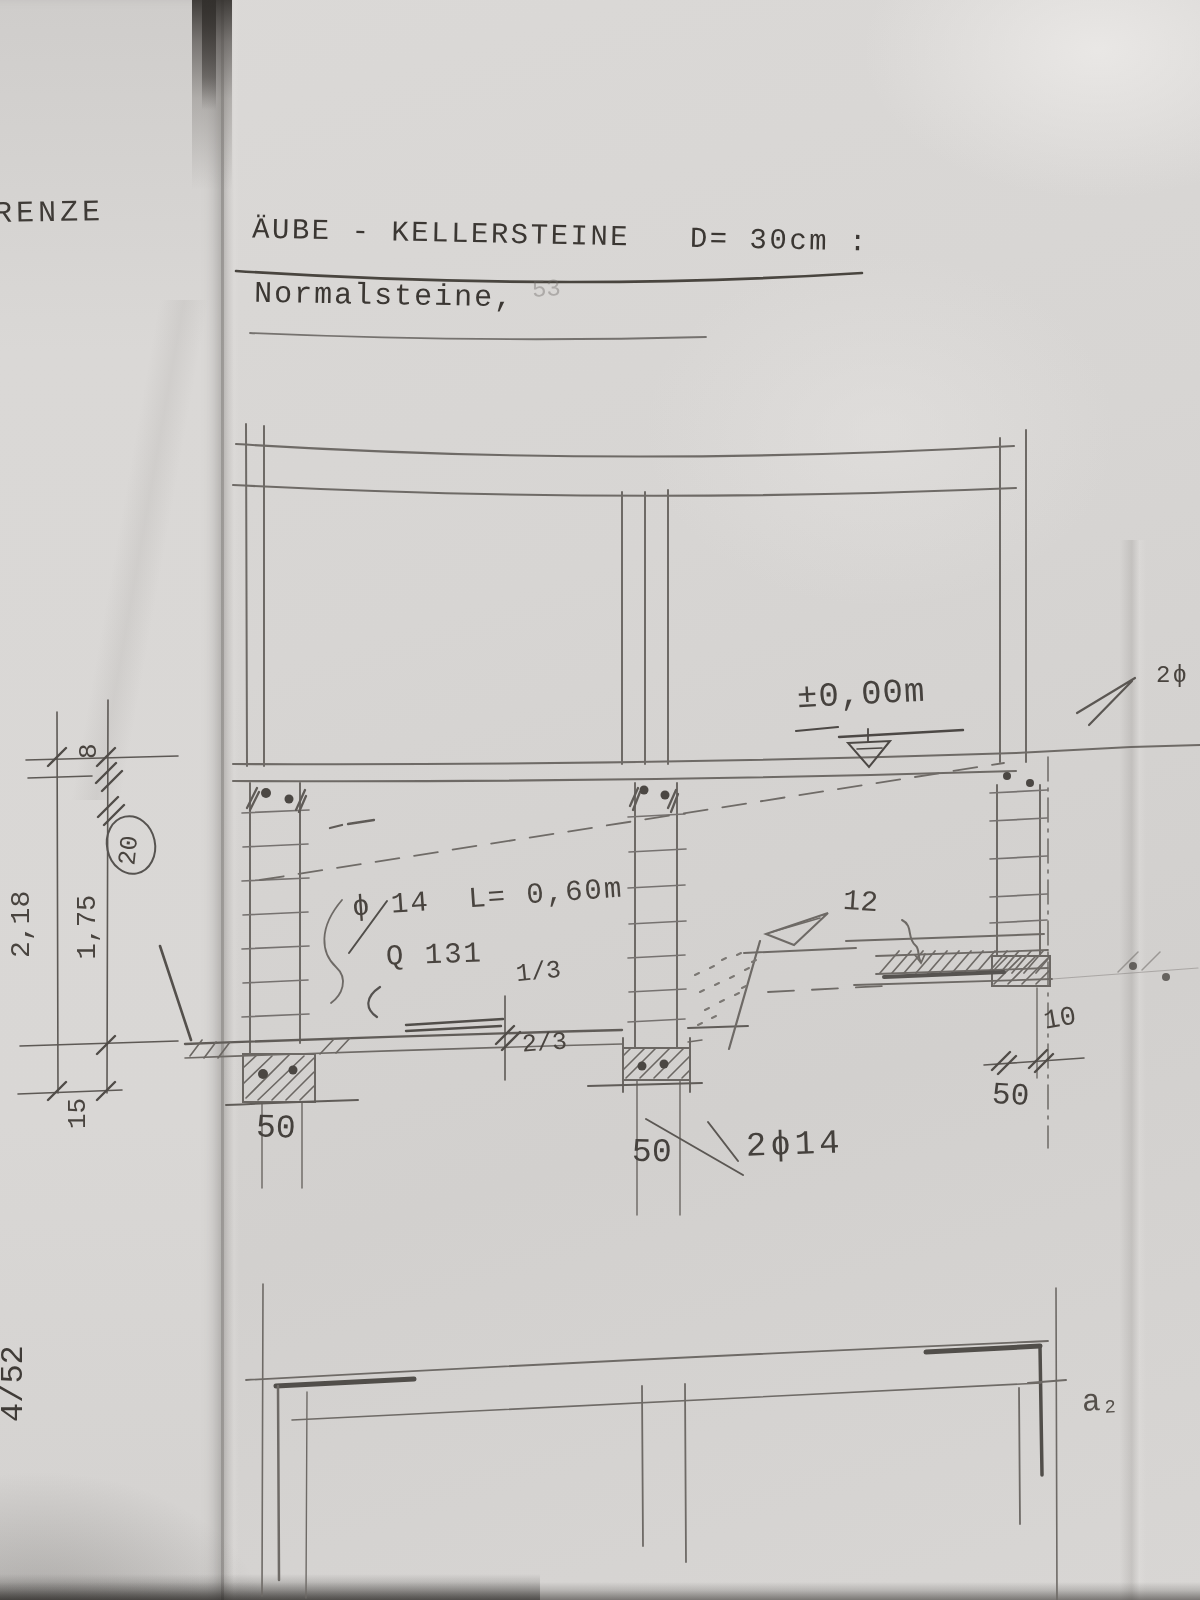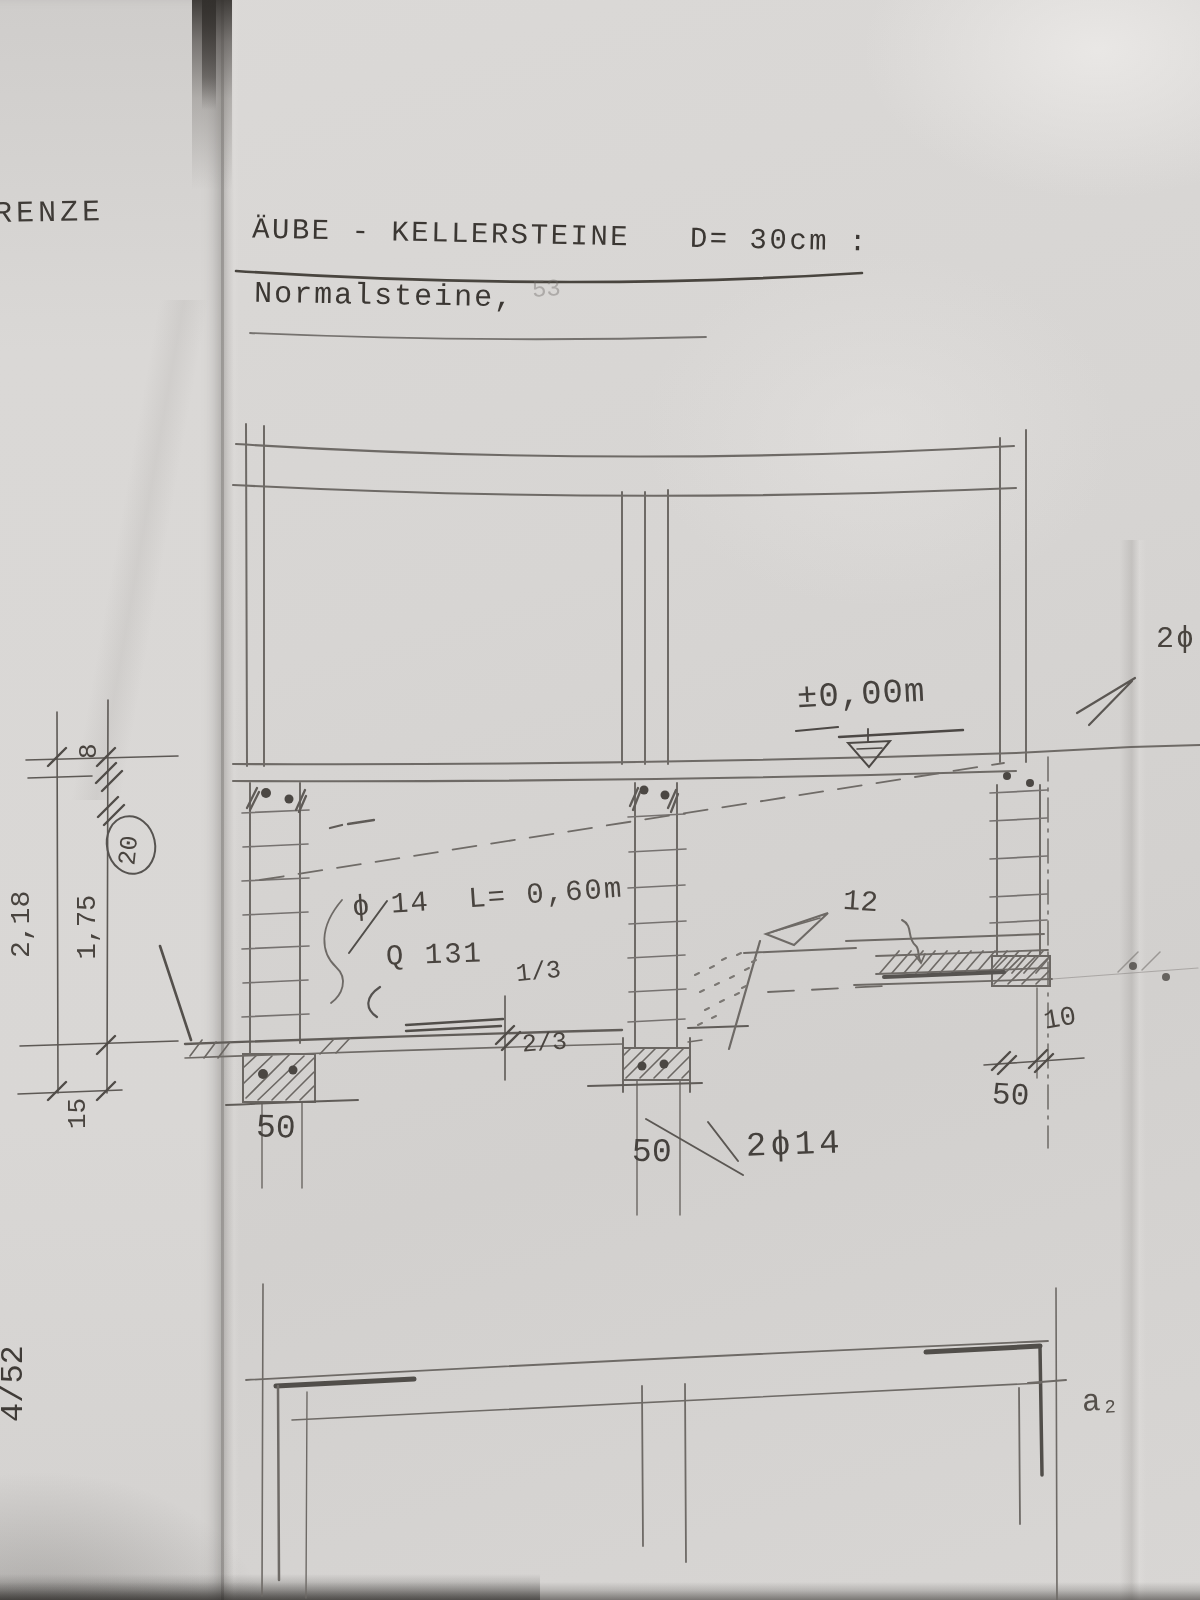--- a/index.html
+++ b/index.html
@@ -225,21 +225,21 @@
   <div class="lbl" style="left:522px;top:1031px;font-size:25px;transform:rotate(-4deg);">2/3</div>
 
   <div class="lbl" style="left:843px;top:888px;font-size:29px;transform:rotate(4deg);">12</div>
 
   <div class="lbl" style="left:256px;top:1112px;font-size:33px;color:#45413d;transform:rotate(2deg);">50</div>
   <div class="lbl" style="left:632px;top:1136px;font-size:33px;color:#45413d;transform:rotate(1deg);">50</div>
   <div class="lbl" style="left:992px;top:1080px;font-size:31px;color:#45413d;transform:rotate(3deg);">50</div>
   <div class="lbl" style="left:1044px;top:1006px;font-size:27px;transform:rotate(-10deg);">10</div>
 
   <div class="lbl" style="left:746px;top:1128px;font-size:34px;letter-spacing:4px;color:#45413d;transform:rotate(-2deg);">2ϕ14</div>
-  <div class="lbl" style="left:1156px;top:624px;font-size:30px;letter-spacing:2px;">2ϕ</div>
+  <div class="lbl" style="left:1156px;top:664px;font-size:24px;letter-spacing:2px;">2ϕ</div>
 
   <div class="lbl" style="left:1082px;top:1386px;font-size:31px;color:#55504b;transform:rotate(-2deg);">a₂</div>
 
   <div class="lbl" style="left:-8px;top:914px;width:60px;font-size:28px;transform:rotate(-90deg);">2,18</div>
   <div class="lbl" style="left:58px;top:916px;width:60px;font-size:27px;transform:rotate(-90deg);">1,75</div>
   <div class="lbl" style="left:56px;top:1094px;width:44px;font-size:26px;transform:rotate(-90deg);">15</div>
   <div class="lbl" style="left:72px;top:729px;width:34px;font-size:26px;transform:rotate(-90deg);">8</div>
   <div class="lbl" style="left:108px;top:831px;width:44px;font-size:25px;transform:rotate(-84deg);">20</div>
 
   <div class="lbl" style="left:-22px;top:1370px;width:72px;font-size:32px;color:#3f3b37;transform:rotate(-90deg);">4/52</div>

